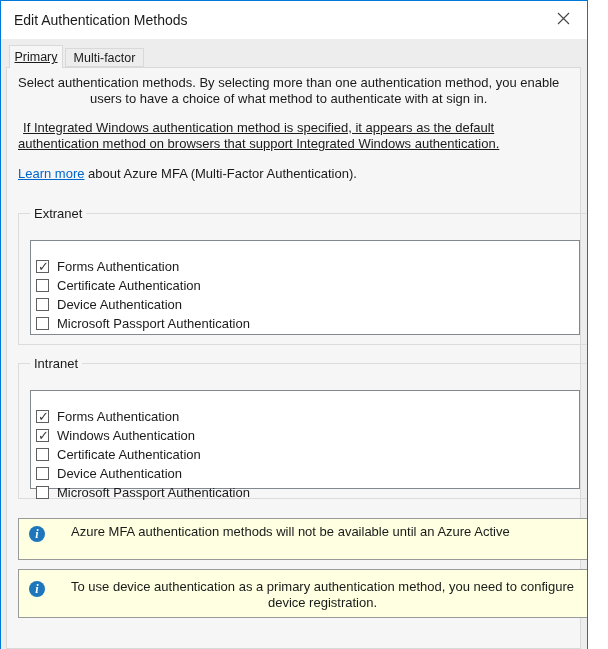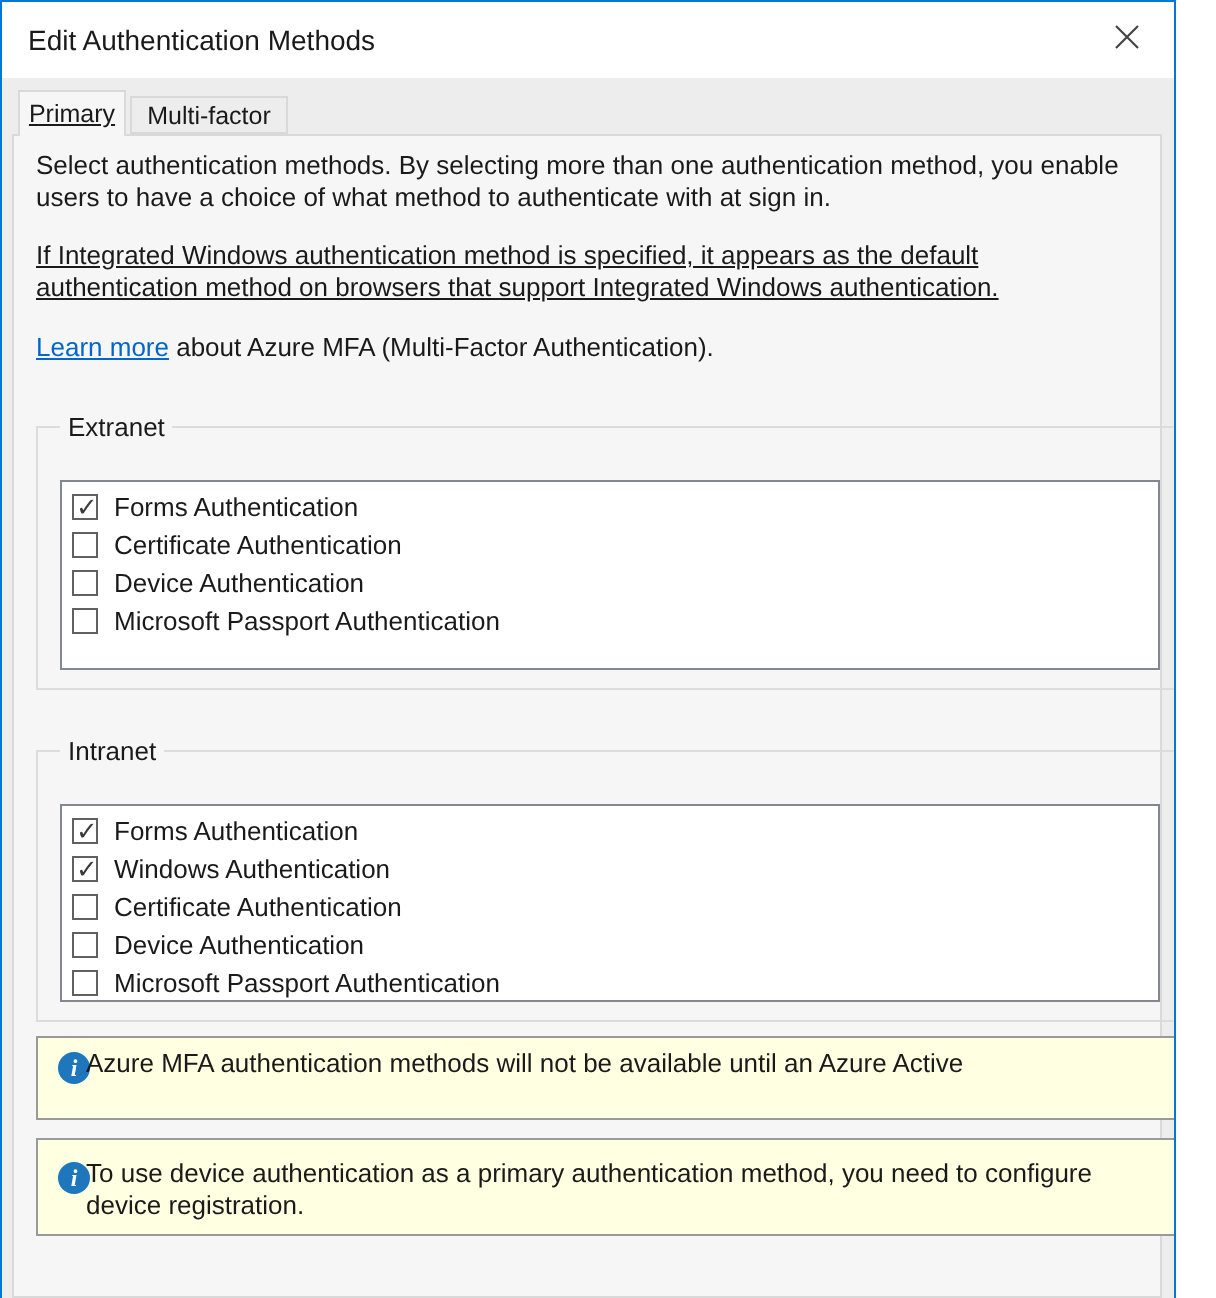--- a/index.html
+++ b/index.html
@@ -15,52 +15,52 @@
   .titlebar{position:absolute;left:0;top:0;right:0;height:38px;background:#FFFFFF;}
   .title{position:absolute;left:13px;top:11px;font-size:14px;color:#1A1A1A;white-space:nowrap;}
   .close-btn{position:absolute;right:8px;top:6px;width:32px;height:26px;display:flex;align-items:center;justify-content:center;cursor:pointer;}
   
   .tab{position:absolute;text-align:center;border:1px solid #D9D9D9;font-size:12.5px;}
   .tab-primary{left:8px;top:44px;width:54px;height:23px;background:#F6F6F6;border-bottom:none;z-index:3;line-height:22px;text-decoration:underline;}
   .tab-multifactor{left:64px;top:47px;width:79px;height:19px;background:#EDEDED;z-index:2;line-height:18px;}
   
   .tabpage{position:absolute;left:5px;right:6px;top:66px;bottom:0;background:#F6F6F6;border:1px solid #D9D9D9;z-index:1;}
   .line{white-space:nowrap;display:block;line-height:16px;}
-  .para{position:absolute;left:11px;}
+  .para{position:absolute;left:11px;text-align:center;}
   .p1{top:7px;}
   .p2{top:52px;text-decoration:underline;}
   .p3{top:98px;}
   a.link{color:#0066CC;text-decoration:underline;cursor:pointer;}
   
   .groupbox{position:absolute;left:11px;width:575px;border:1px solid #DCDCDC;background:transparent;}
   .gb-extranet{top:145px;height:132px;}
-  .gb-intranet{top:307px;height:136px;text-align:center;}
+  .gb-intranet{top:295px;height:136px;text-align:center;}
   .gb-legend{position:absolute;left:11px;top:-8px;background:#F6F6F6;padding:0 4px;line-height:15px;}
-  .listbox{position:absolute;left:11px;top:26px;width:550px;background:#FFFFFF;border:1px solid #828790;padding:3px 0 0 4px;}
+  .listbox{position:absolute;left:11px;top:26px;width:550px;background:#FFFFFF;border:1px solid #828790;padding:16px 0 0 4px;}
   .lb-extranet{height:95px;}
   .lb-intranet{height:99px;}
   .row{display:flex;align-items:center;height:19px;cursor:default;}
   .cb{width:13px;height:13px;border:1px solid #606060;background:#fff;margin:0 8px 0 1px;position:relative;flex:0 0 13px;}
   .cb.checked::after{
     content:"✓";position:absolute;left:0px;top:-2px;width:13px;
     font-size:13px;line-height:15px;color:#3A3A3A;text-align:center;
   }
   .cb-label{white-space:nowrap;}
   
   .notice{position:absolute;left:11px;width:575px;background:#FFFFE1;border:1px solid #9A9A9A;}
   .notice-1{top:450px;height:42px;}
   .notice-2{top:501px;height:49px;}
   .info-icon{
     position:absolute;left:10px;width:16px;height:16px;border-radius:50%;
     color:#fff;font-family:"Liberation Serif","DejaVu Serif",serif;
     font-weight:bold;font-size:12px;line-height:16px;text-align:center;font-style:italic;
   }
   .notice-1 .info-icon{top:7px;}
   .notice-2 .info-icon{top:11px;}
-  .notice-text{position:absolute;left:24px;}
+  .notice-text{position:absolute;left:52px;text-align:center;}
   .notice-1 .notice-text{top:5px;}
   .notice-2 .notice-text{top:9px;}
 </style>
 </head>
 <body>
 
 <div class="window">
 
   <div class="titlebar">
     <div class="title">Edit Authentication Methods</div>

